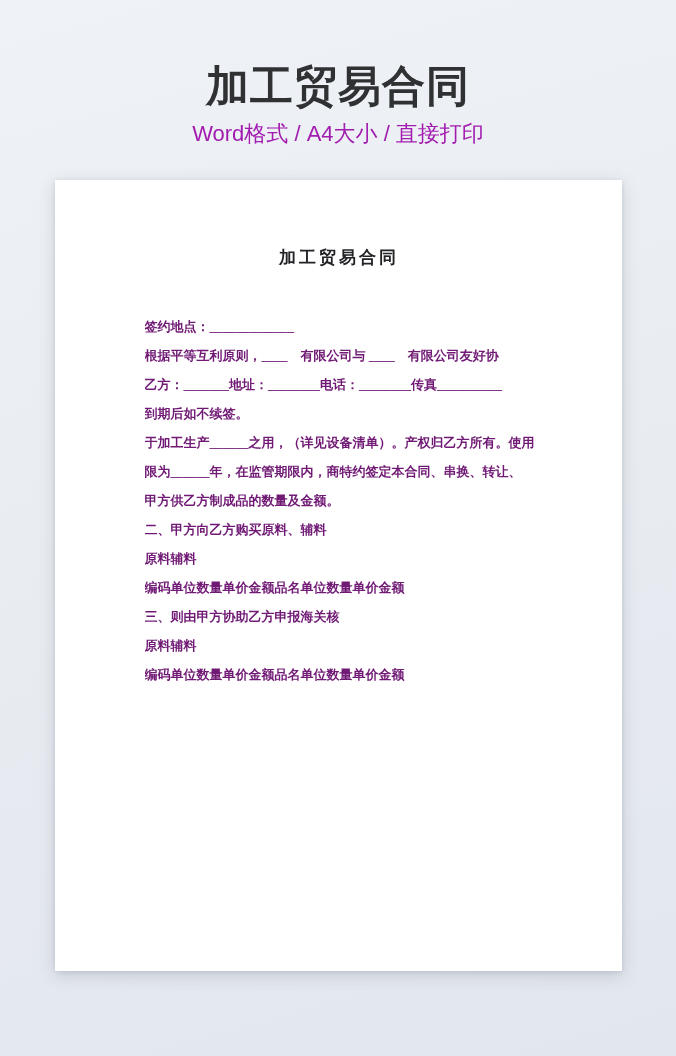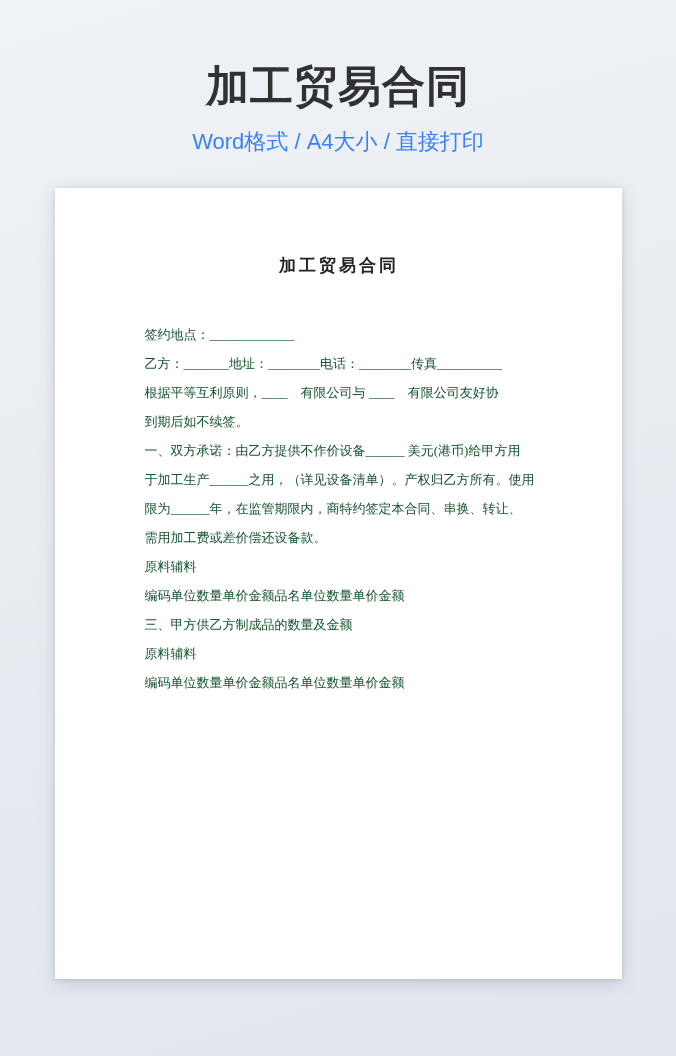--- a/index.html
+++ b/index.html
@@ -11,24 +11,24 @@
   }
   .header { padding-top: 60px; text-align: center; }
   .header-title {
     font-size: 43px;
     font-weight: 700;
     color: #2f3133;
     letter-spacing: 1px;
     line-height: 52px;
   }
   .header-subtitle {
-    margin-top: 16px;
+    margin-top: 8px;
     font-size: 22px;
     font-weight: 400;
-    color: #3b82f6;
+    color: #a21caf;
     line-height: 28px;
   }
   .page {
     width: 567px;
     height: 791px;
     margin: 32px auto 0;
     background: #ffffff;
     box-shadow: 0 4px 16px rgba(80, 92, 112, 0.22), 0 1px 4px rgba(80, 92, 112, 0.15);
     padding: 66px 88px 0 90px;
   }
@@ -38,48 +38,48 @@
     font-size: 17px;
     font-weight: 700;
     letter-spacing: 3px;
     color: #222326;
     line-height: 24px;
     margin-bottom: 42px;
   }
   .doc-lines .line {
     font-family: "Liberation Serif", "DejaVu Serif", serif;
     font-size: 13px;
-    font-weight: 400;
-    color: #14532d;
+    font-weight: 700;
+    color: #701a75;
     line-height: 29px;
     min-height: 29px;
     white-space: pre;
     overflow: hidden;
   }
 </style>
 </head>
 <body>
 
 <div class="header">
   <div class="header-title">加工贸易合同</div>
   <div class="header-subtitle">Word格式 / A4大小 / 直接打印</div>
 </div>
 
 <div class="page">
   <div class="doc-title">加工贸易合同</div>
   <div class="doc-lines">
 
   <div class="line">签约地点：_____________</div>
+      <div class="line">根据平等互利原则，____　有限公司与 ____　有限公司友好协</div>
       <div class="line">乙方：_______地址：________电话：________传真__________</div>
-      <div class="line">根据平等互利原则，____　有限公司与 ____　有限公司友好协</div>
       <div class="line">到期后如不续签。</div>
-      <div class="line">一、双方承诺：由乙方提供不作价设备______ 美元(港币)给甲方用</div>
       <div class="line">于加工生产______之用，（详见设备清单）。产权归乙方所有。使用期</div>
       <div class="line">限为______年，在监管期限内，商特约签定本合同、串换、转让、</div>
-      <div class="line">需用加工费或差价偿还设备款。</div>
+      <div class="line">甲方供乙方制成品的数量及金额。</div>
+      <div class="line">二、甲方向乙方购买原料、辅料</div>
       <div class="line">原料辅料</div>
       <div class="line">编码单位数量单价金额品名单位数量单价金额</div>
-      <div class="line">三、甲方供乙方制成品的数量及金额</div>
+      <div class="line">三、则由甲方协助乙方申报海关核</div>
       <div class="line">原料辅料</div>
       <div class="line">编码单位数量单价金额品名单位数量单价金额</div>
       <div class="line">&nbsp;</div>
     </div>
 </div>
 
 </body></html>

